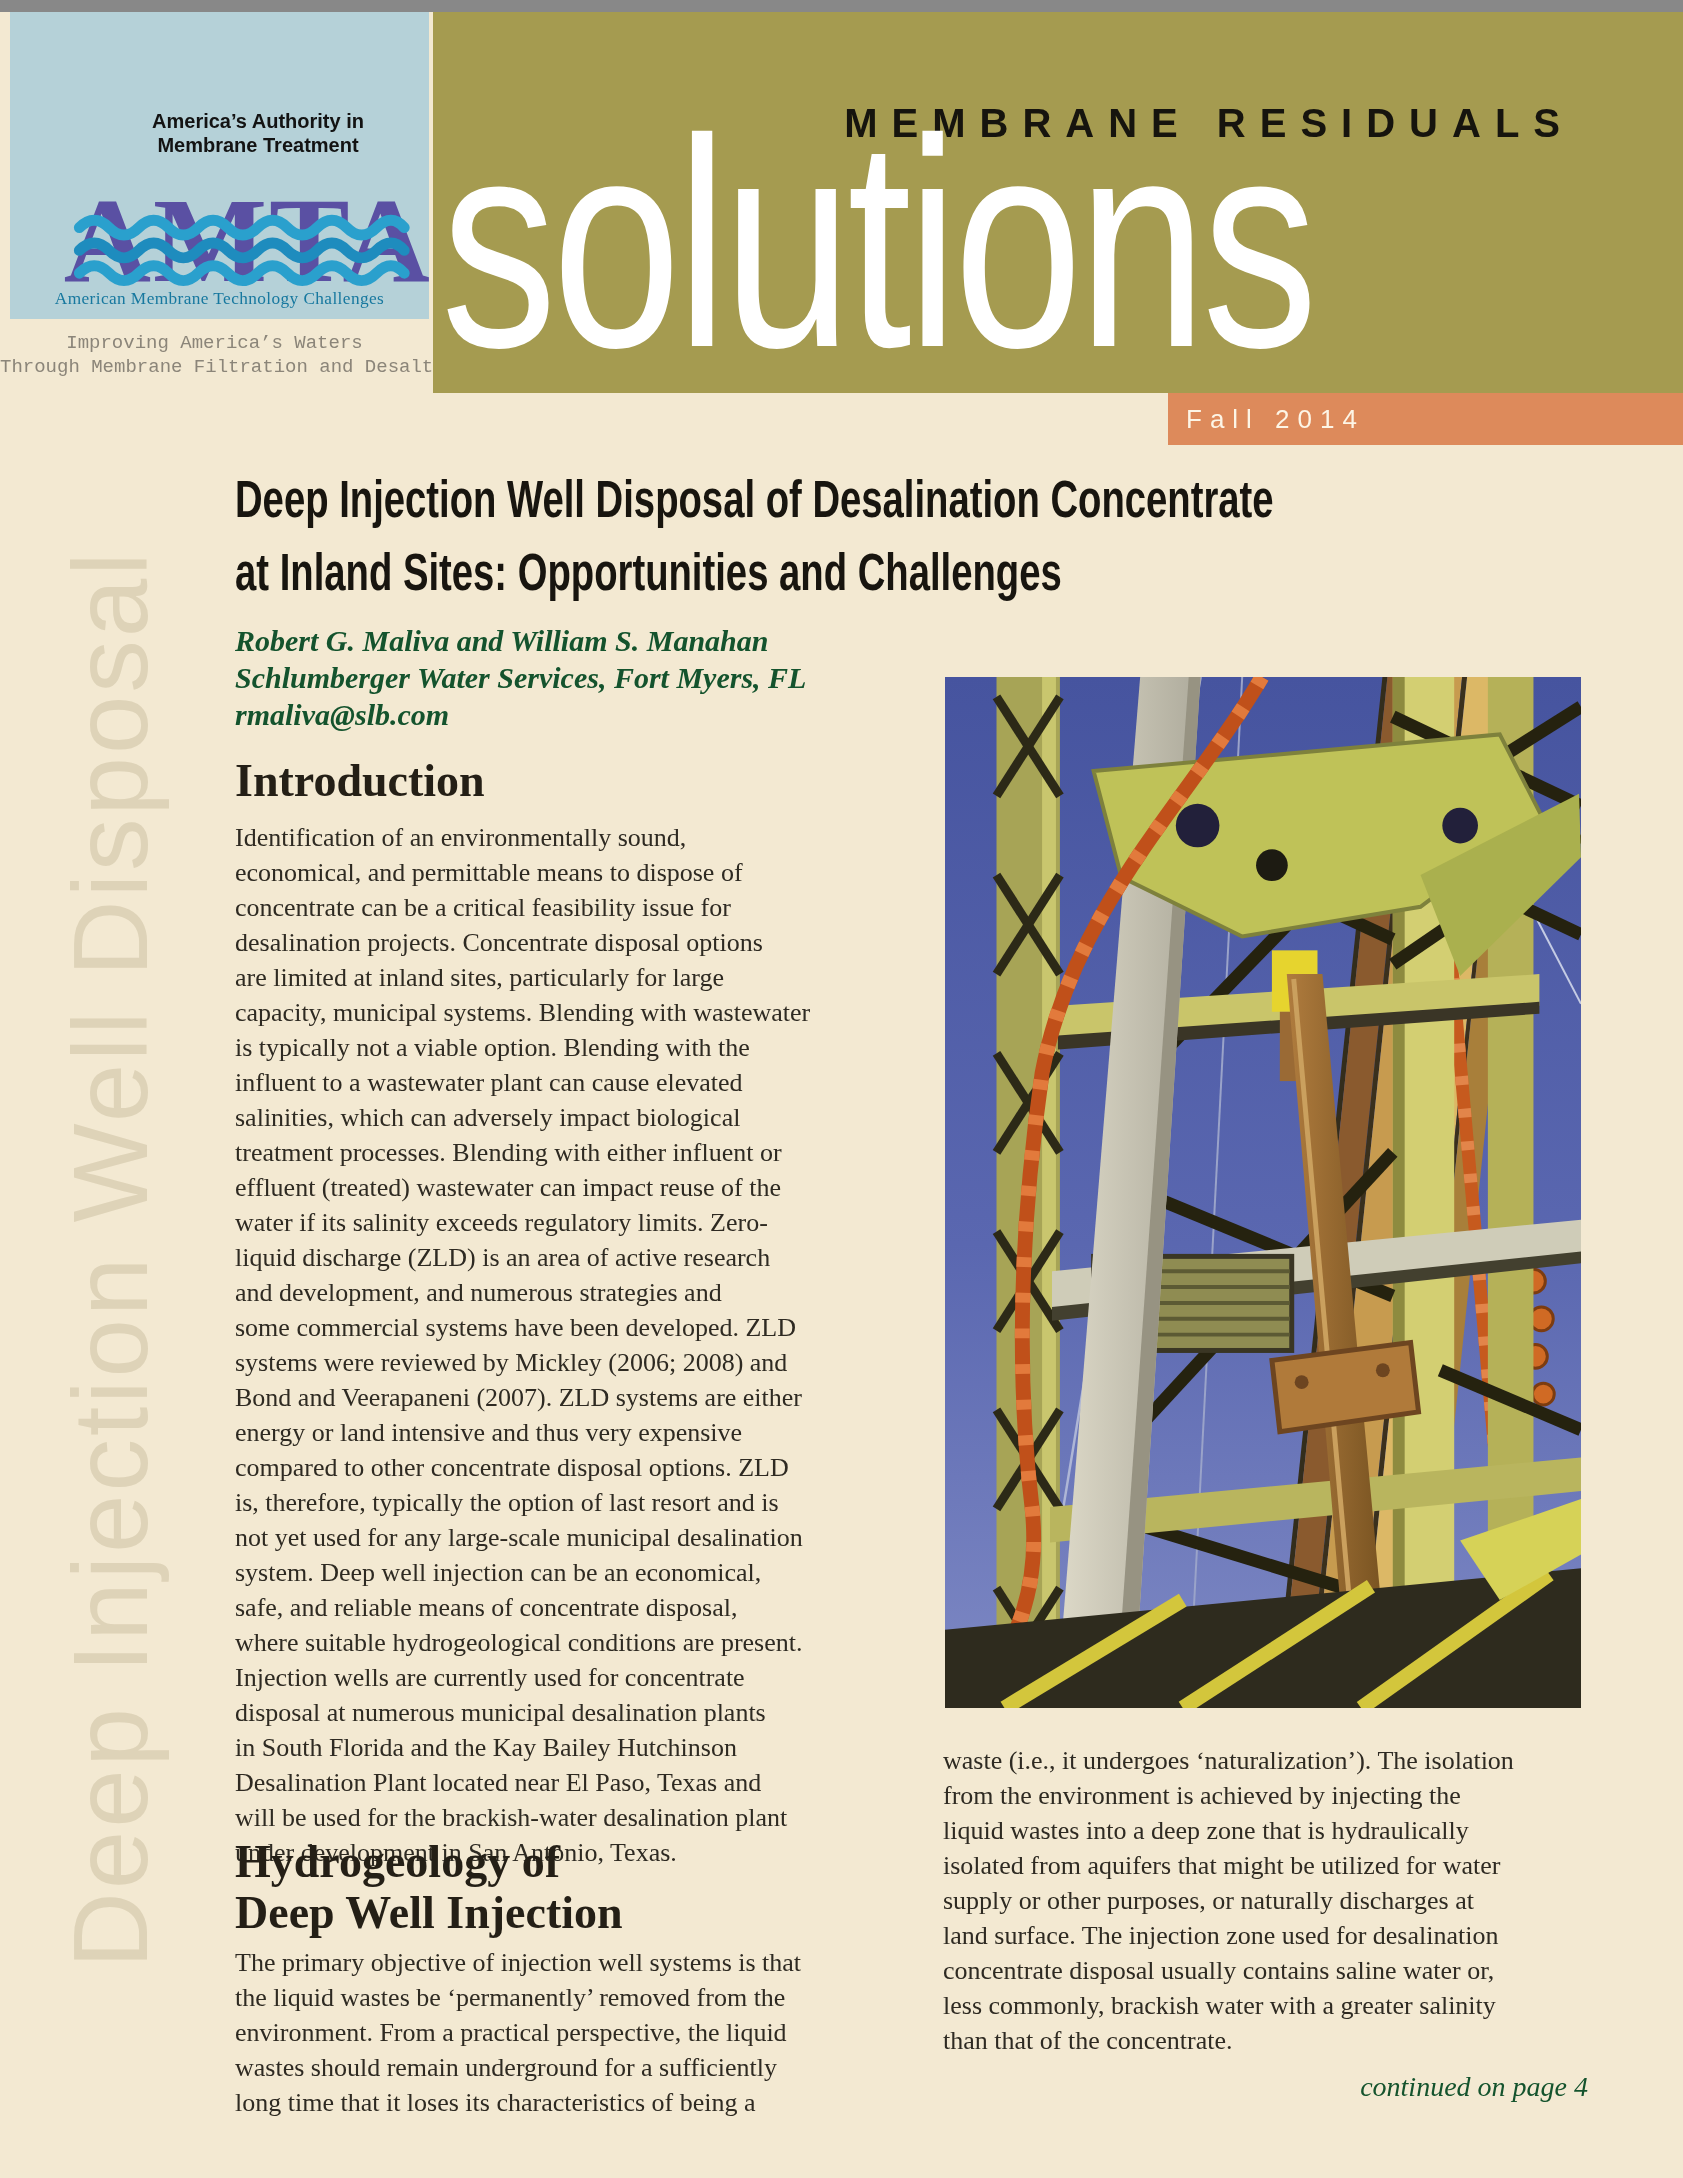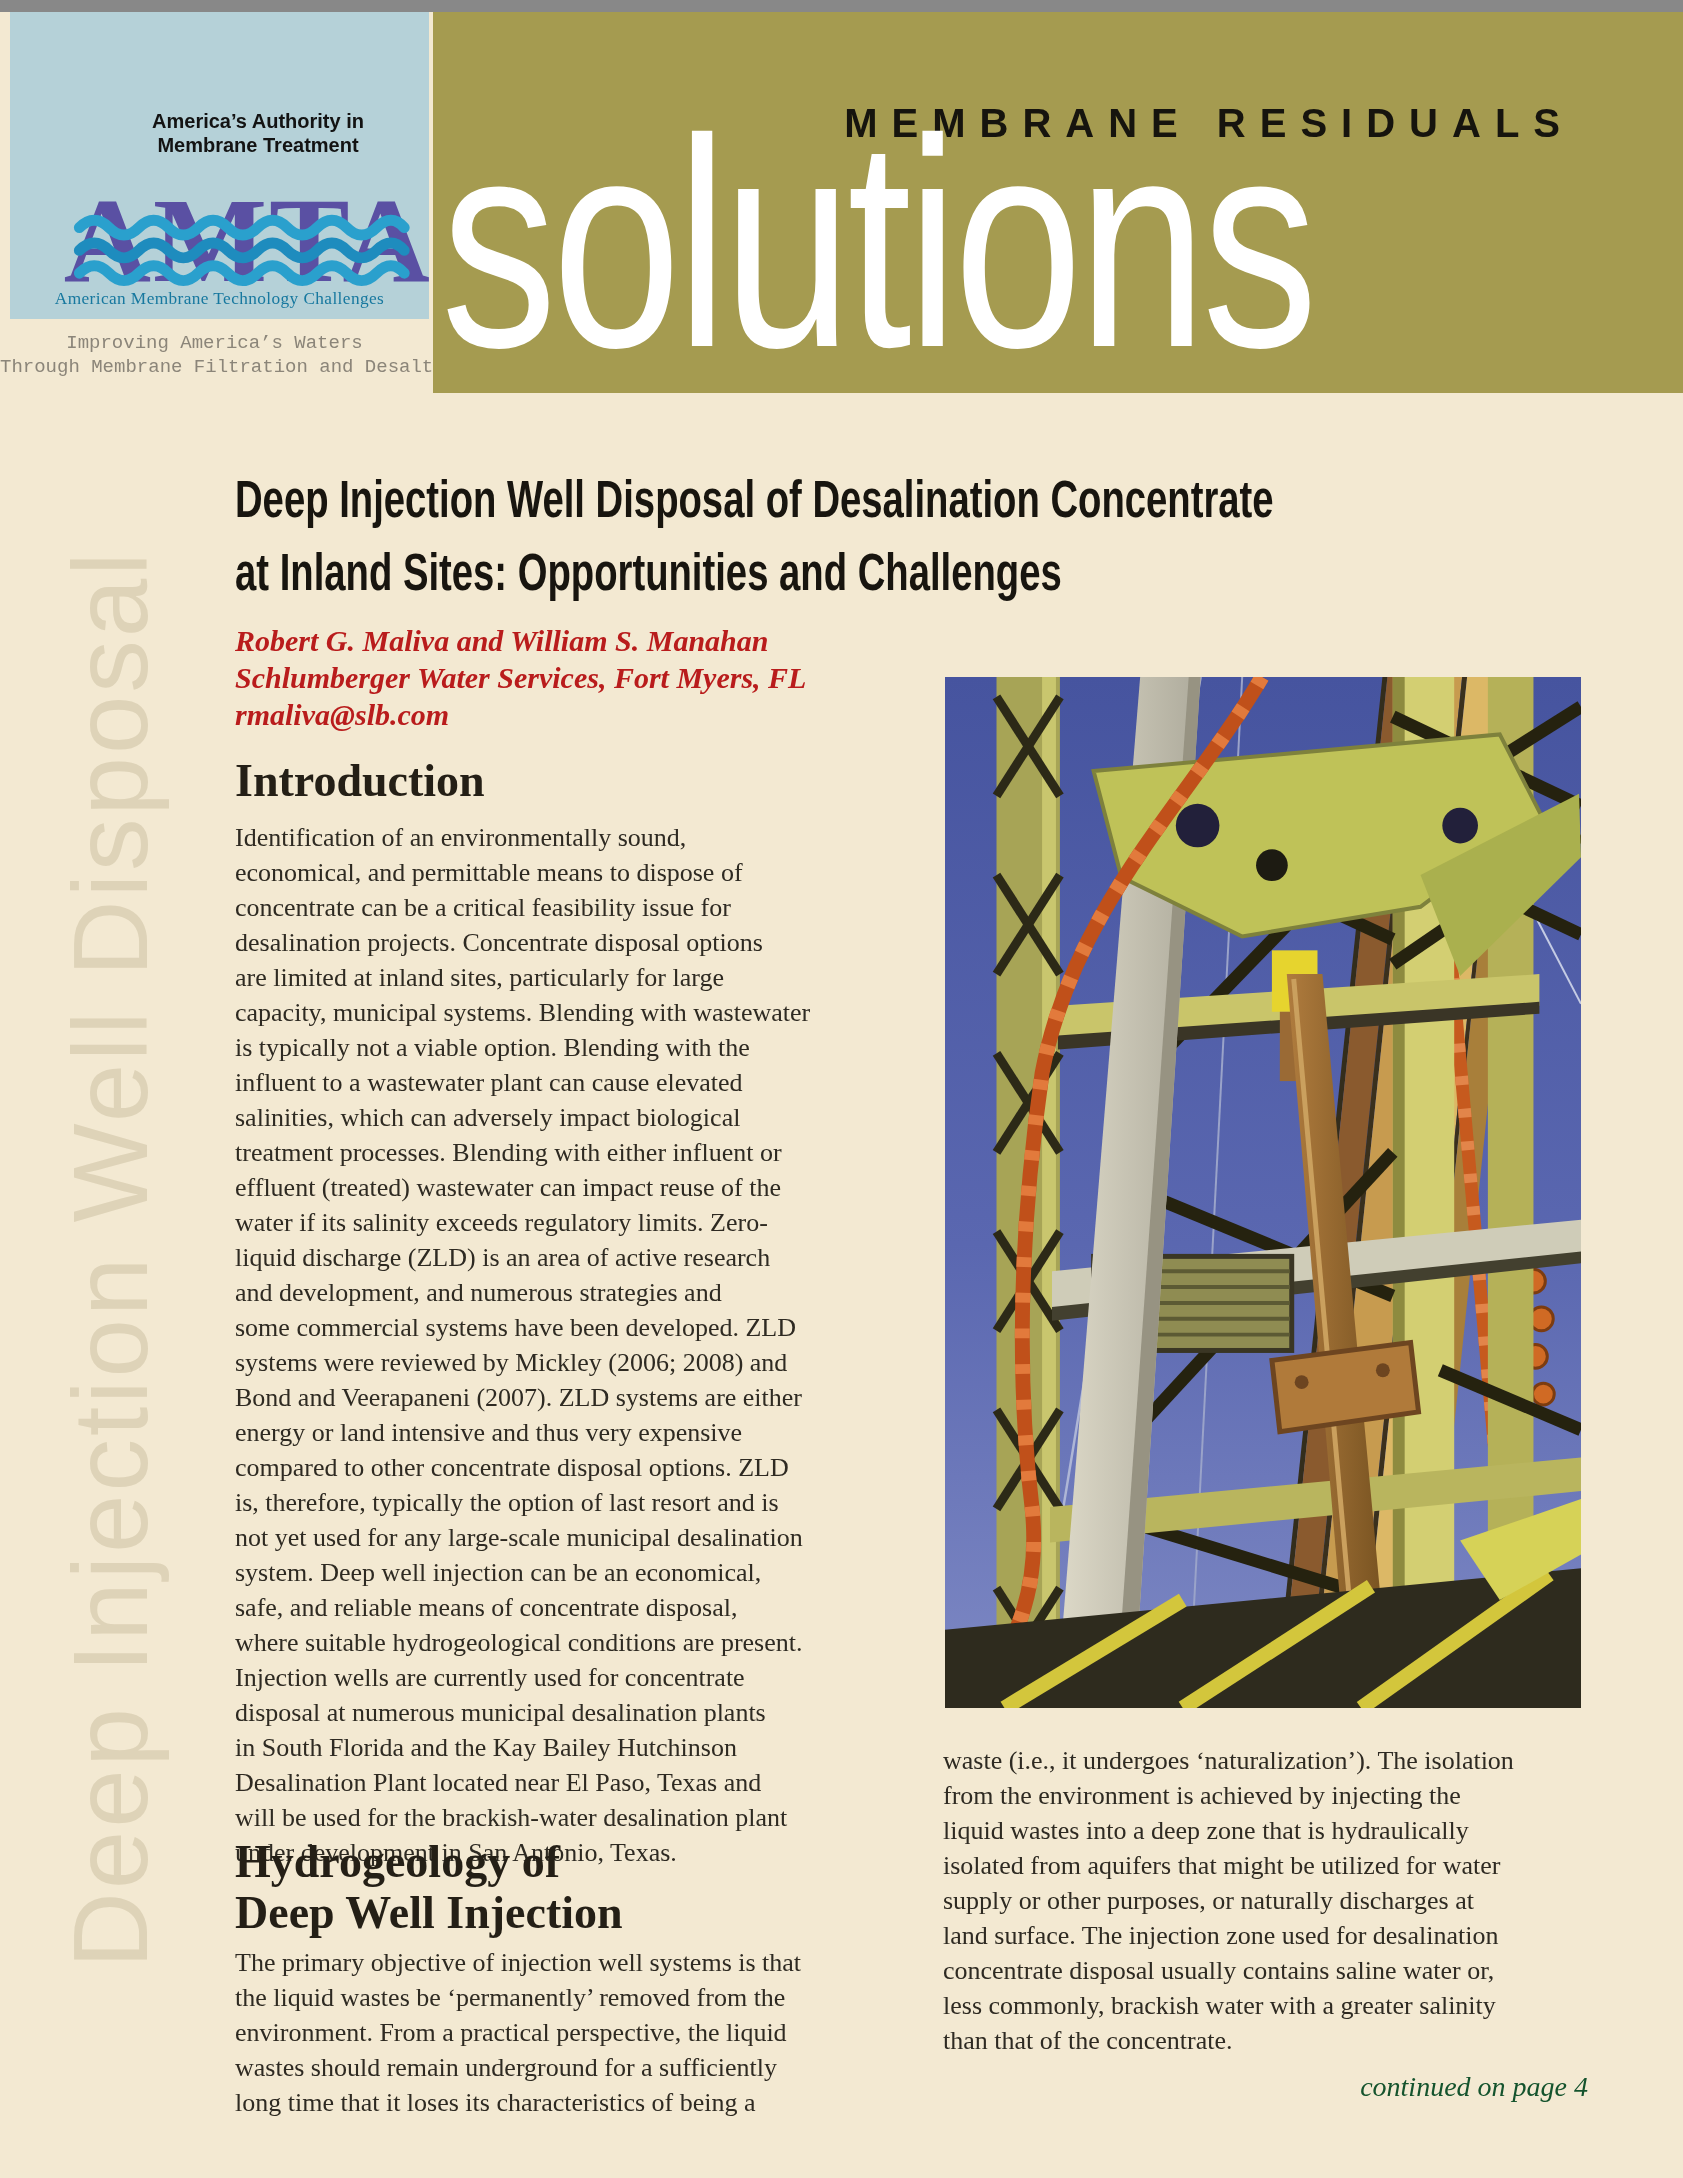--- a/index.html
+++ b/index.html
@@ -33,21 +33,21 @@
   
   .vertical-title{position:absolute;left:51px;top:394px;height:1562px;
     writing-mode:vertical-rl;transform:rotate(180deg);
     font-family:"Liberation Sans",sans-serif;font-weight:400;font-size:105px;
     letter-spacing:3px;color:#ded3b8;white-space:nowrap;}
   
   .article-title{position:absolute;left:235px;top:451px;
     font-family:"Liberation Sans",sans-serif;font-weight:bold;font-size:51px;line-height:73px;
     color:#18150f;transform:scaleX(0.75);transform-origin:left top;letter-spacing:0;}
   .byline{position:absolute;left:235px;top:610px;font-style:italic;font-weight:600;
-    font-size:30px;line-height:37px;color:#b91c1c;}
+    font-size:30px;line-height:37px;color:#14532d;}
   .sec-heading{font-weight:bold;font-size:46px;line-height:50px;color:#241f16;}
   .h-intro{position:absolute;left:235px;top:744px;}
   .body-text{font-size:26px;line-height:35px;color:#2e2a22;}
   .intro-body{position:absolute;left:235px;top:808px;}
   .h-hydro{position:absolute;left:235px;top:1824px;line-height:51px;}
   .hydro-body{position:absolute;left:235px;top:1933px;}
   .right-body{position:absolute;left:943px;top:1731px;}
   .continued{position:absolute;left:943px;top:2059px;width:645px;text-align:right;
     font-style:italic;font-size:28px;color:#14532d;}
   .photo{position:absolute;left:945px;top:665px;width:636px;height:1031px;}
@@ -69,20 +69,23 @@
       </g>
     </svg>
     <div class="org-name">American Membrane Technology Challenges</div>
   </div>
   <div class="logo-subtext pre">Improving America’s Waters
 Through Membrane Filtration and Desalting</div>
 
   <div class="masthead">
     <div class="kicker">MEMBRANE RESIDUALS</div>
     <div class="solutions">solutions</div>
+  </div>
+  <div class="issue-strip">
+    <span class="issue-label">Fall 2014</span>
   </div>
 
   <div class="vertical-title">Deep Injection Well Disposal</div>
 
   <div class="article-title pre">Deep Injection Well Disposal of Desalination Concentrate
 at Inland Sites: Opportunities and Challenges</div>
 
   <div class="byline">
     <div>Robert G. Maliva and William S. Manahan</div>
     <div>Schlumberger Water Services, Fort Myers, FL</div>

